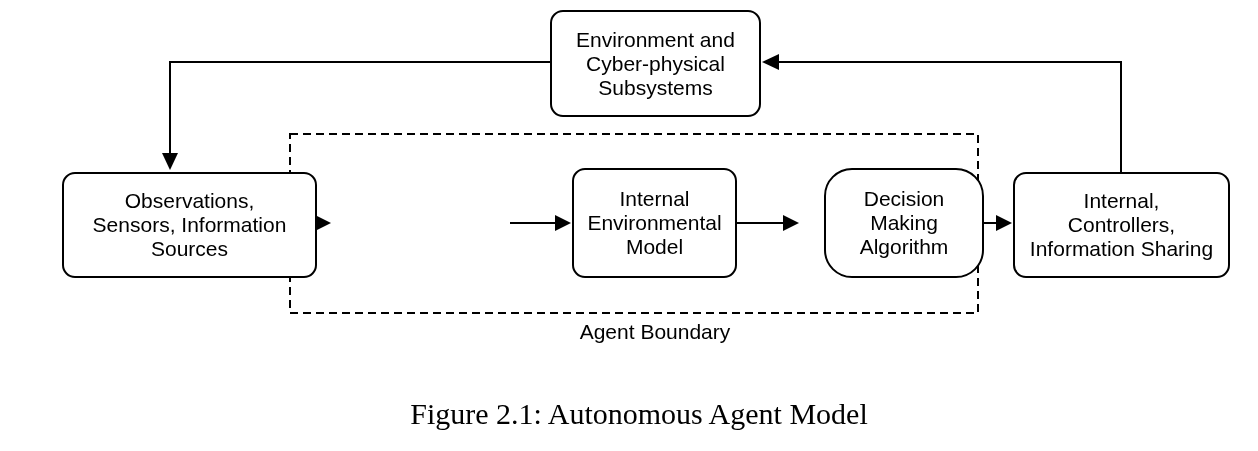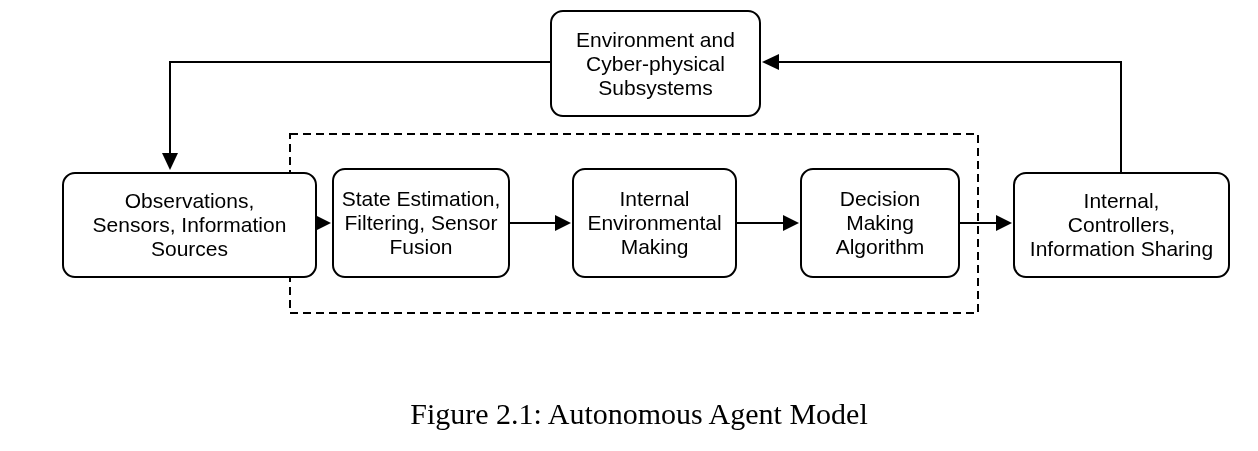--- a/index.html
+++ b/index.html
@@ -35,21 +35,21 @@
     text-align: center;
     font-size: 21px;
     line-height: 24px;
     white-space: pre-line;
   }
   .node span { white-space: pre-line; }
   #node-environment  { left: 550px; top: 10px;  width: 211px; height: 107px; }
   #node-observations { left: 62px;  top: 172px; width: 255px; height: 106px; }
   #node-state        { left: 332px; top: 168px; width: 178px; height: 110px; }
   #node-internal     { left: 572px; top: 168px; width: 165px; height: 110px; }
-  #node-decision     { left: 800px; top: 168px; width: 160px; height: 110px; }
+  #node-decision     { left: 824px; top: 168px; width: 160px; height: 110px; border-radius: 28px; }
   #node-actuators    { left: 1013px; top: 172px; width: 217px; height: 106px; }
   .boundary-label {
     position: absolute;
     left: 505px;
     top: 320px;
     width: 300px;
     text-align: center;
     font-size: 21px;
     line-height: 24px;
   }
@@ -113,40 +113,36 @@
 Cyber-physical
 Subsystems</span>
   </div>
 
   <div class="node" id="node-observations">
     <span>Observations,
 Sensors, Information
 Sources</span>
   </div>
 
-  <div class="node" id="node-state">
-    <span>State Estimation,
-Filtering, Sensor
-Fusion</span>
-  </div>
 
   <div class="node" id="node-internal">
     <span>Internal
 Environmental
-Making</span>
+Model</span>
   </div>
 
   <div class="node" id="node-decision">
     <span>Decision
 Making
 Algorithm</span>
   </div>
 
   <div class="node" id="node-actuators">
     <span>Internal,
 Controllers,
 Information Sharing</span>
   </div>
 
+  <div class="boundary-label">Agent Boundary</div>
 
   <div class="caption">Figure 2.1: Autonomous Agent Model</div>
 
 </div>
 
 </body></html>

